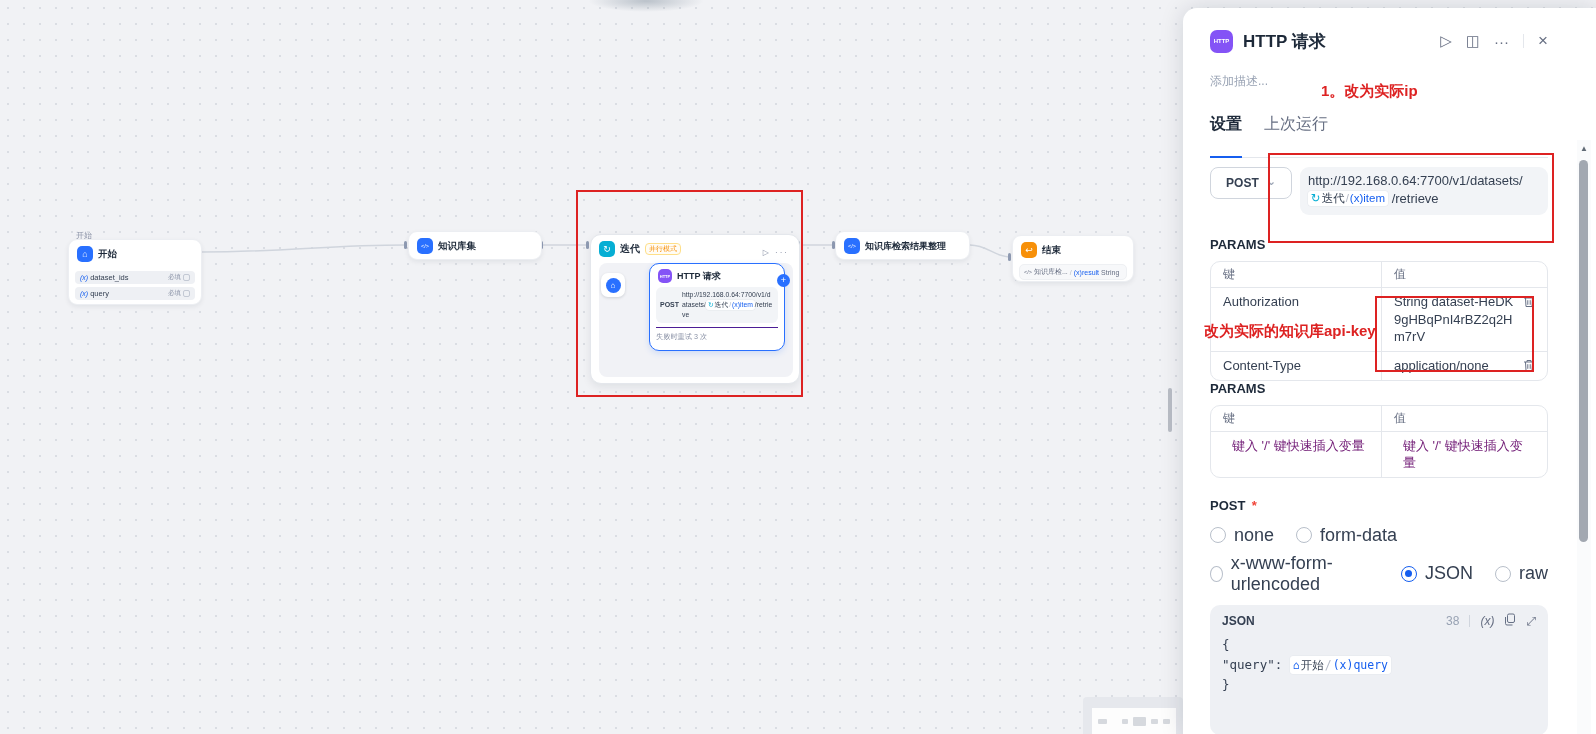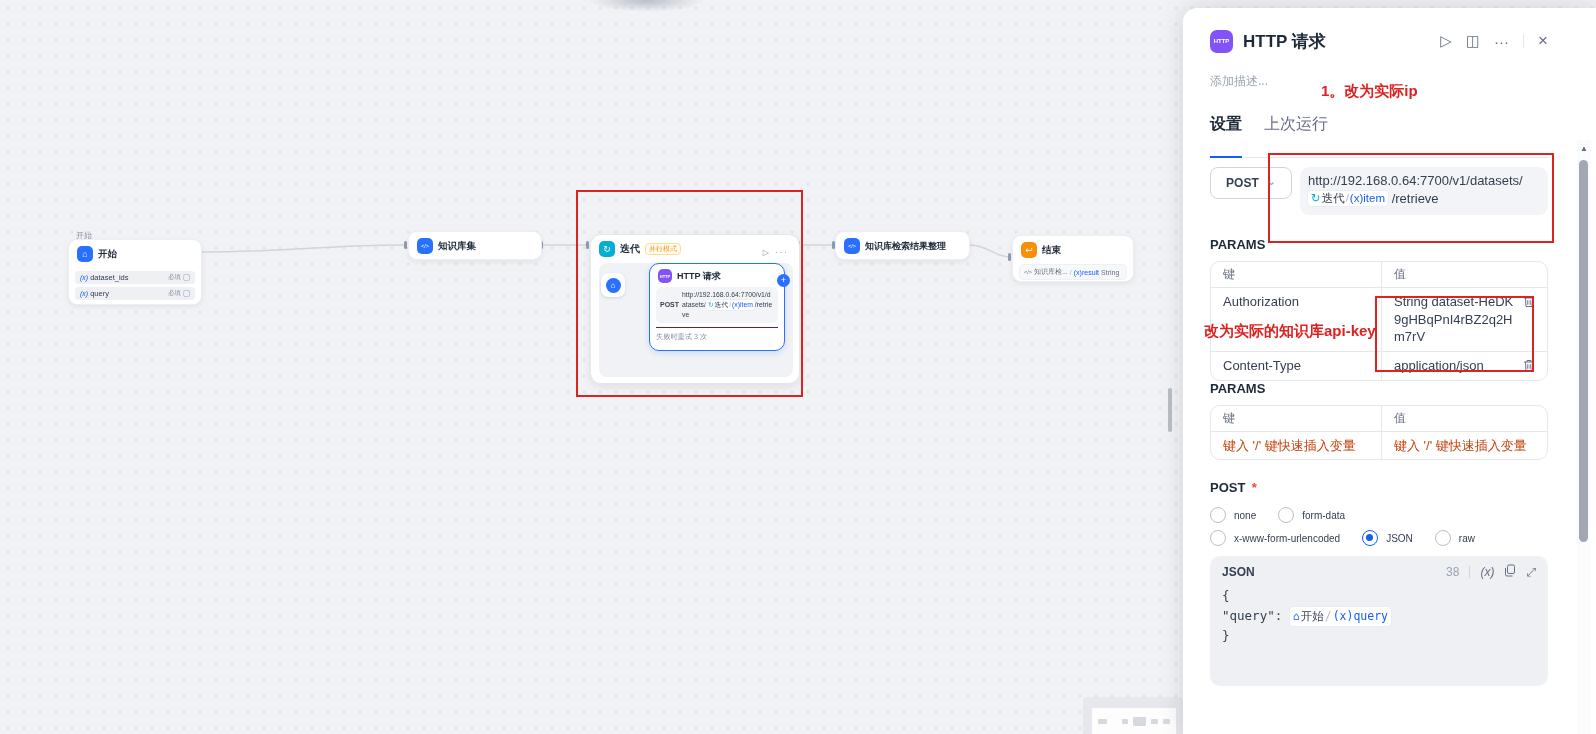--- a/index.html
+++ b/index.html
@@ -101,26 +101,26 @@
     font-size:13px; color:#354052; line-height:1.35; word-break:break-all; }
   .url-box .chip { font-size:11.5px; padding:0 3px; vertical-align:1px; }
 
   .tbl { margin-top:9px; border:1px solid #e4e7ec; border-radius:10px; overflow:hidden; background:#fff; }
   .tr { display:grid; grid-template-columns:170px 1fr; border-top:1px solid #e4e7ec; }
   .tr:first-child { border-top:none; }
   .td { padding:5px 12px; font-size:13px; color:#354052; border-left:1px solid #e4e7ec; display:flex; align-items:flex-start; }
   .td:first-child { border-left:none; }
   .tr.hdr .td { color:#676f83; font-size:12px; padding:4px 12px; }
   .td .val { flex:1; word-break:break-all; line-height:1.35; }
-  .td .ph { color:#c2410c; }
+  .td .ph { color:#701a75;margin-left:9px; }
   .trash { flex:0 0 auto; margin-left:6px; margin-top:2px; cursor:pointer; }
 
   .radios { display:flex; flex-direction:column; gap:7px; margin-top:11px; }
   .r-row { display:flex; gap:22px; align-items:center; }
-  .radio { display:flex; align-items:center; gap:8px; font-size:10px; color:#354052; cursor:pointer; }
+  .radio { display:flex; align-items:center; gap:8px; font-size:18px; color:#354052; cursor:pointer; }
   .rc { width:16px; height:16px; border-radius:50%; border:1.5px solid #b8bfca; background:#fff; position:relative; }
   .rc.on { border-color:#155eef; }
   .rc.on::after { content:""; position:absolute; left:3px; top:3px; width:7px; height:7px; border-radius:50%; background:#155eef; }
 
   .json-ed { margin-top:10px; background:#eef0f4; border-radius:10px; padding:8px 12px; height:130px; }
   .je-head { display:flex; align-items:center; gap:10px; }
   .je-title { font-size:12px; font-weight:bold; color:#354052; flex:1; }
   .je-meta { font-size:12px; color:#98a2b3; }
   .je-div { width:1px; height:12px; background:#d0d5dd; }
   .je-ic { font-size:12px; color:#676f83; cursor:pointer; }
@@ -295,21 +295,21 @@
           <span class="trash"><svg width="12" height="13" viewBox="0 0 12 13">
                 <path d="M1 3h10M4 3V1.5h4V3M2.5 3l.5 8.5h6l.5-8.5M4.8 5.2v4.6M7.2 5.2v4.6" stroke="#667085" fill="none" stroke-width="1"></path>
               </svg></span>
         </div>
       </div>
       <div class="tr">
         <div class="td">
             <span class="val">Content-Type</span>
           </div>
         <div class="td">
-          <span class="val">application/json</span>
+          <span class="val">application/none</span>
           <span class="trash"><svg width="12" height="13" viewBox="0 0 12 13">
                 <path d="M1 3h10M4 3V1.5h4V3M2.5 3l.5 8.5h6l.5-8.5M4.8 5.2v4.6M7.2 5.2v4.6" stroke="#667085" fill="none" stroke-width="1"></path>
               </svg></span>
         </div>
       </div>
     </div>
 
     <div class="sec-label" style="">PARAMS</div>
     <div class="tbl">
       <div class="tr hdr">

